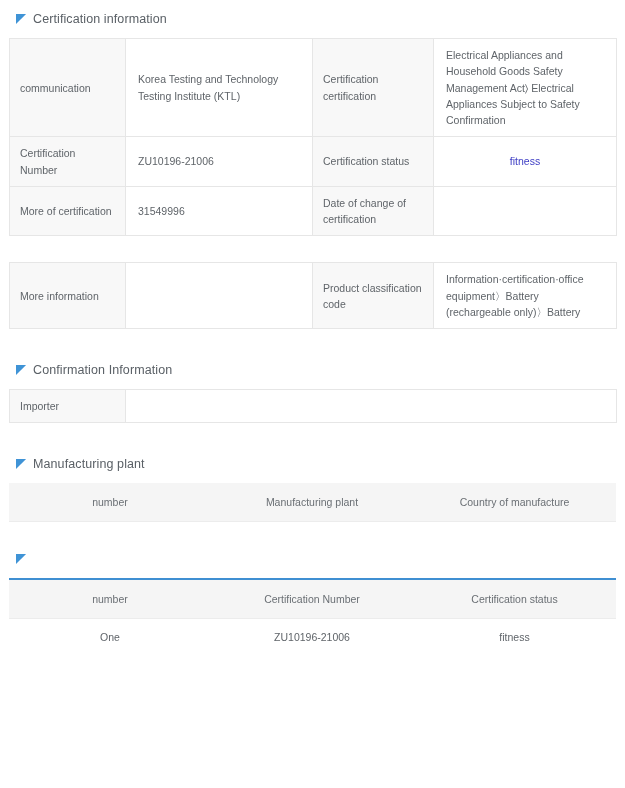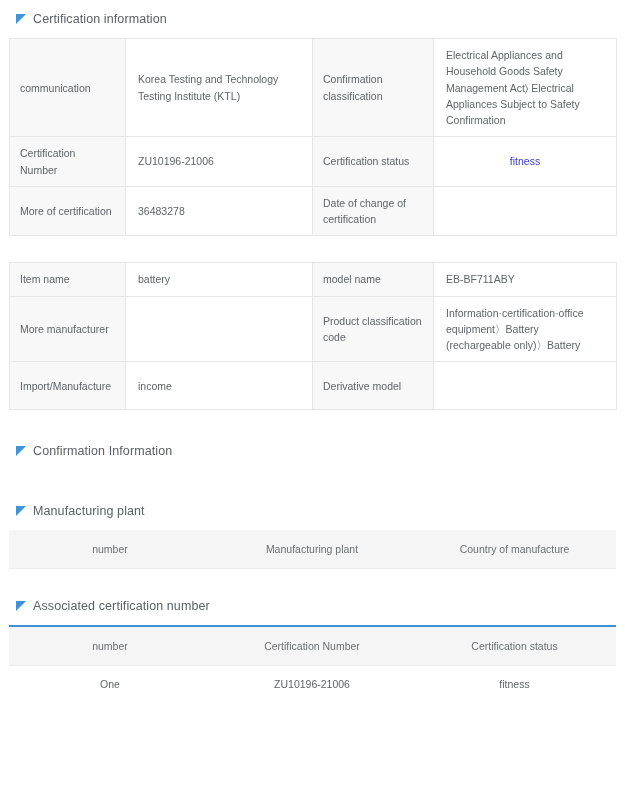--- a/index.html
+++ b/index.html
@@ -132,70 +132,58 @@
       <colgroup>
         <col style="width:116px">
         <col style="width:187px">
         <col style="width:121px">
         <col style="width:183px">
       </colgroup>
       <tbody>
         <tr style="height:70px">
           <td class="lbl">communication</td>
           <td class="val pad">Korea Testing and Technology Testing Institute (KTL)</td>
-          <td class="lbl">Confirmation classification</td>
+          <td class="lbl">Certification certification</td>
           <td class="val pad">Electrical Appliances and Household Goods Safety Management Act〉 Electrical Appliances Subject to Safety Confirmation</td>
         </tr>
         <tr style="height:40px">
           <td class="lbl">Certification Number</td>
           <td class="val pad">ZU10196-21006</td>
           <td class="lbl">Certification status</td>
           <td class="val">
             <span class="status-link">fitness</span>
           </td>
         </tr>
         <tr style="height:40px">
           <td class="lbl">More of certification</td>
-          <td class="val pad">36483278</td>
+          <td class="val pad">31549996</td>
           <td class="lbl">Date of change of certification</td>
           <td class="val pad"></td>
         </tr>
       </tbody>
     </table>
   </div>
 
   <div class="gap-lg"></div>
 
 
   <div class="tbl-wrap">
     <table class="grid">
       <colgroup>
         <col style="width:116px">
         <col style="width:187px">
         <col style="width:121px">
         <col style="width:183px">
       </colgroup>
       <tbody>
-        <tr style="height:30px">
-          <td class="lbl">Item name</td>
-          <td class="val pad">battery</td>
-          <td class="lbl">model name</td>
-          <td class="val pad">EB-BF711ABY</td>
-        </tr>
         <tr style="height:56px">
-          <td class="lbl">More manufacturer</td>
+          <td class="lbl">More information</td>
           <td class="val pad"></td>
           <td class="lbl">Product classification code</td>
           <td class="val pad">Information·certification·office equipment〉Battery (rechargeable only)〉Battery</td>
-        </tr>
-        <tr style="height:48px">
-          <td class="lbl">Import/Manufacture</td>
-          <td class="val pad">income</td>
-          <td class="lbl">Derivative model</td>
-          <td class="val pad"></td>
         </tr>
       </tbody>
     </table>
   </div>
 
   <div class="gap-lg"></div>
 
   <div class="section-head">
     <svg class="sec-marker" viewBox="0 0 12 12">
       <polygon points="0,0 11,0 0,11" fill="#3f93d6"></polygon>
@@ -205,20 +193,24 @@
 
   <div class="tbl-wrap">
     <table class="grid">
       <colgroup>
         <col style="width:116px">
         <col style="width:187px">
         <col style="width:121px">
         <col style="width:183px">
       </colgroup>
       <tbody>
+        <tr style="height:32px">
+          <td class="lbl">Importer</td>
+          <td class="val pad" colspan="3"></td>
+        </tr>
       </tbody>
     </table>
   </div>
 
   <div class="gap-lg"></div>
 
   <div class="section-head">
     <svg class="sec-marker" viewBox="0 0 12 12">
       <polygon points="0,0 11,0 0,11" fill="#3f93d6"></polygon>
     </svg>
@@ -242,21 +234,20 @@
       <tbody></tbody>
     </table>
   </div>
 
   <div class="gap-md"></div>
 
   <div class="section-head">
     <svg class="sec-marker" viewBox="0 0 12 12">
       <polygon points="0,0 11,0 0,11" fill="#3f93d6"></polygon>
     </svg>
-    <span class="sec-title">Associated certification number</span>
   </div>
 
   <div class="listing-frame">
     <table class="listing topline">
       <colgroup>
         <col style="width:202px">
         <col style="width:202px">
         <col style="width:203px">
       </colgroup>
       <thead>

